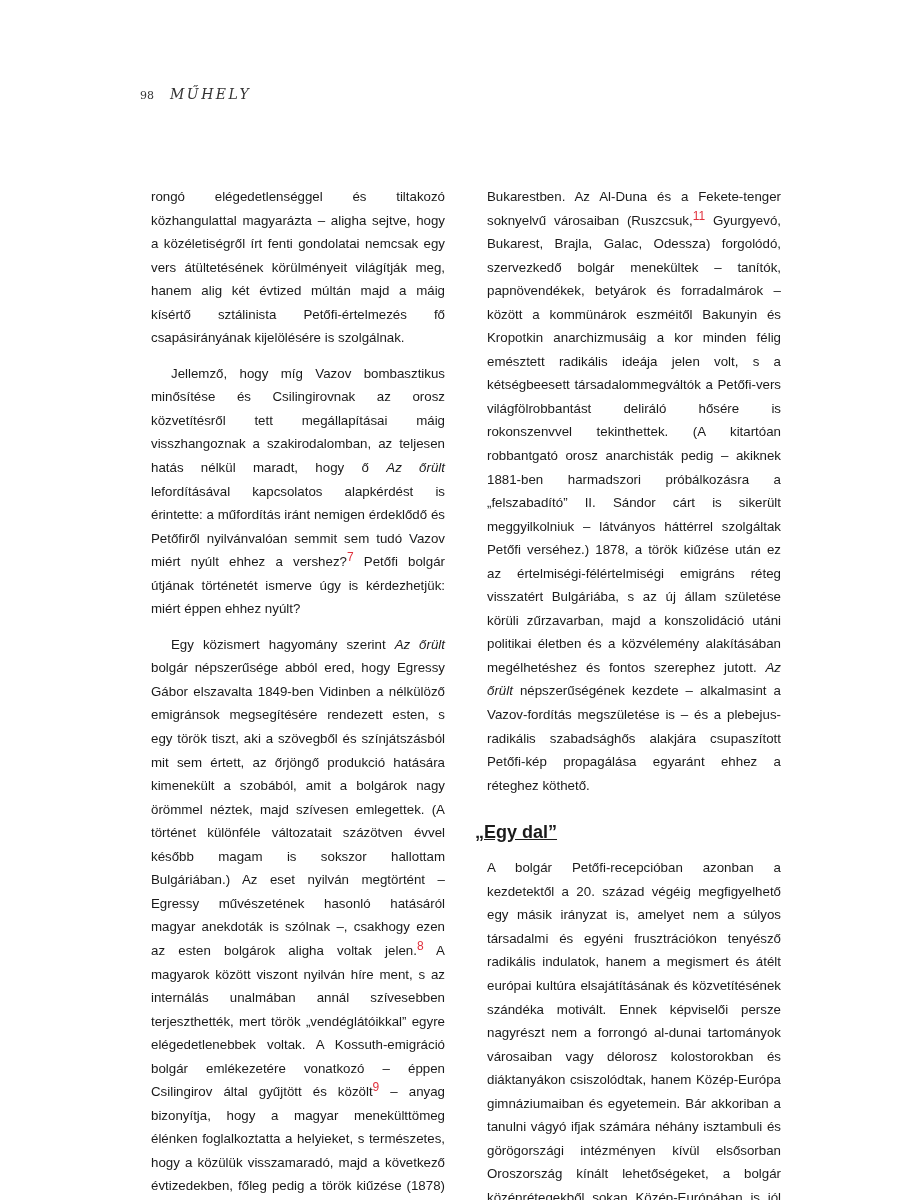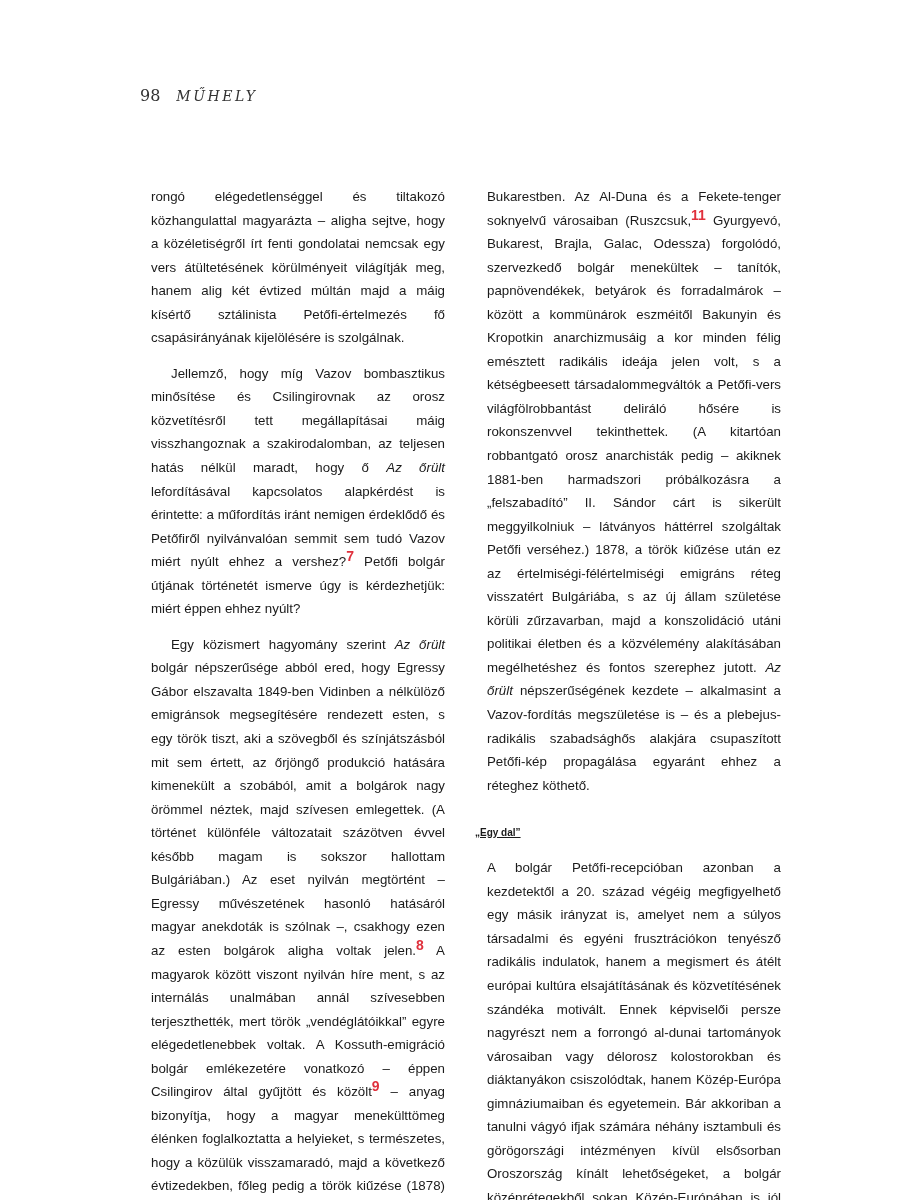--- a/index.html
+++ b/index.html
@@ -2,35 +2,35 @@
 <html><head>
   <meta charset="utf-8">
   <style>
     html, body { margin: 0; padding: 0; background: #ffffff; }
     body { width: 905px; height: 1200px; position: relative; overflow: hidden; }
     .page-header {
       position: absolute; left: 140px; top: 86px;
       font-family: "DejaVu Serif", serif; color: #333; font-size: 11px;
       display: flex; gap: 16px; align-items: baseline;
     }
-    .page-number { font-size: 16px; }
+    .page-number { font-size: 11px; }
     .section-name { font-style: italic; letter-spacing: 2.5px; font-size: 14px; }
     .column {
       position: absolute; top: 173px; width: 318px;
       font-family: "Liberation Sans", sans-serif;
       font-size: 13.3px; line-height: 23.55px; color: #1a1a1a;
       text-align: justify; hyphens: manual;
     }
     .col-left { left: 139px; }
     .col-right { left: 475px; }
     .column p { margin: 12px; }
     .column p.indent { text-indent: 20px; }
     .column em { }
-    .fn { color: #e0303c; font-size: 14px; vertical-align: 5px; line-height: 0; font-weight: bold; }
-    .subheading { margin: 23.5px 0 0 0; font-weight: bold; font-size: 10px; line-height: 23.55px; text-decoration: underline; }
+    .fn { color: #e0303c; font-size: 12px; vertical-align: 5px; line-height: 0; }
+    .subheading { margin: 23.5px 0 0 0; font-weight: bold; font-size: 18px; line-height: 23.55px; text-decoration: underline; }
   </style>
 </head>
 <body>
 
 <div class="page-header">
   <span class="page-number">98</span>
   <span class="section-name">MŰHELY</span>
 </div>
 
 <div class="column col-left">

